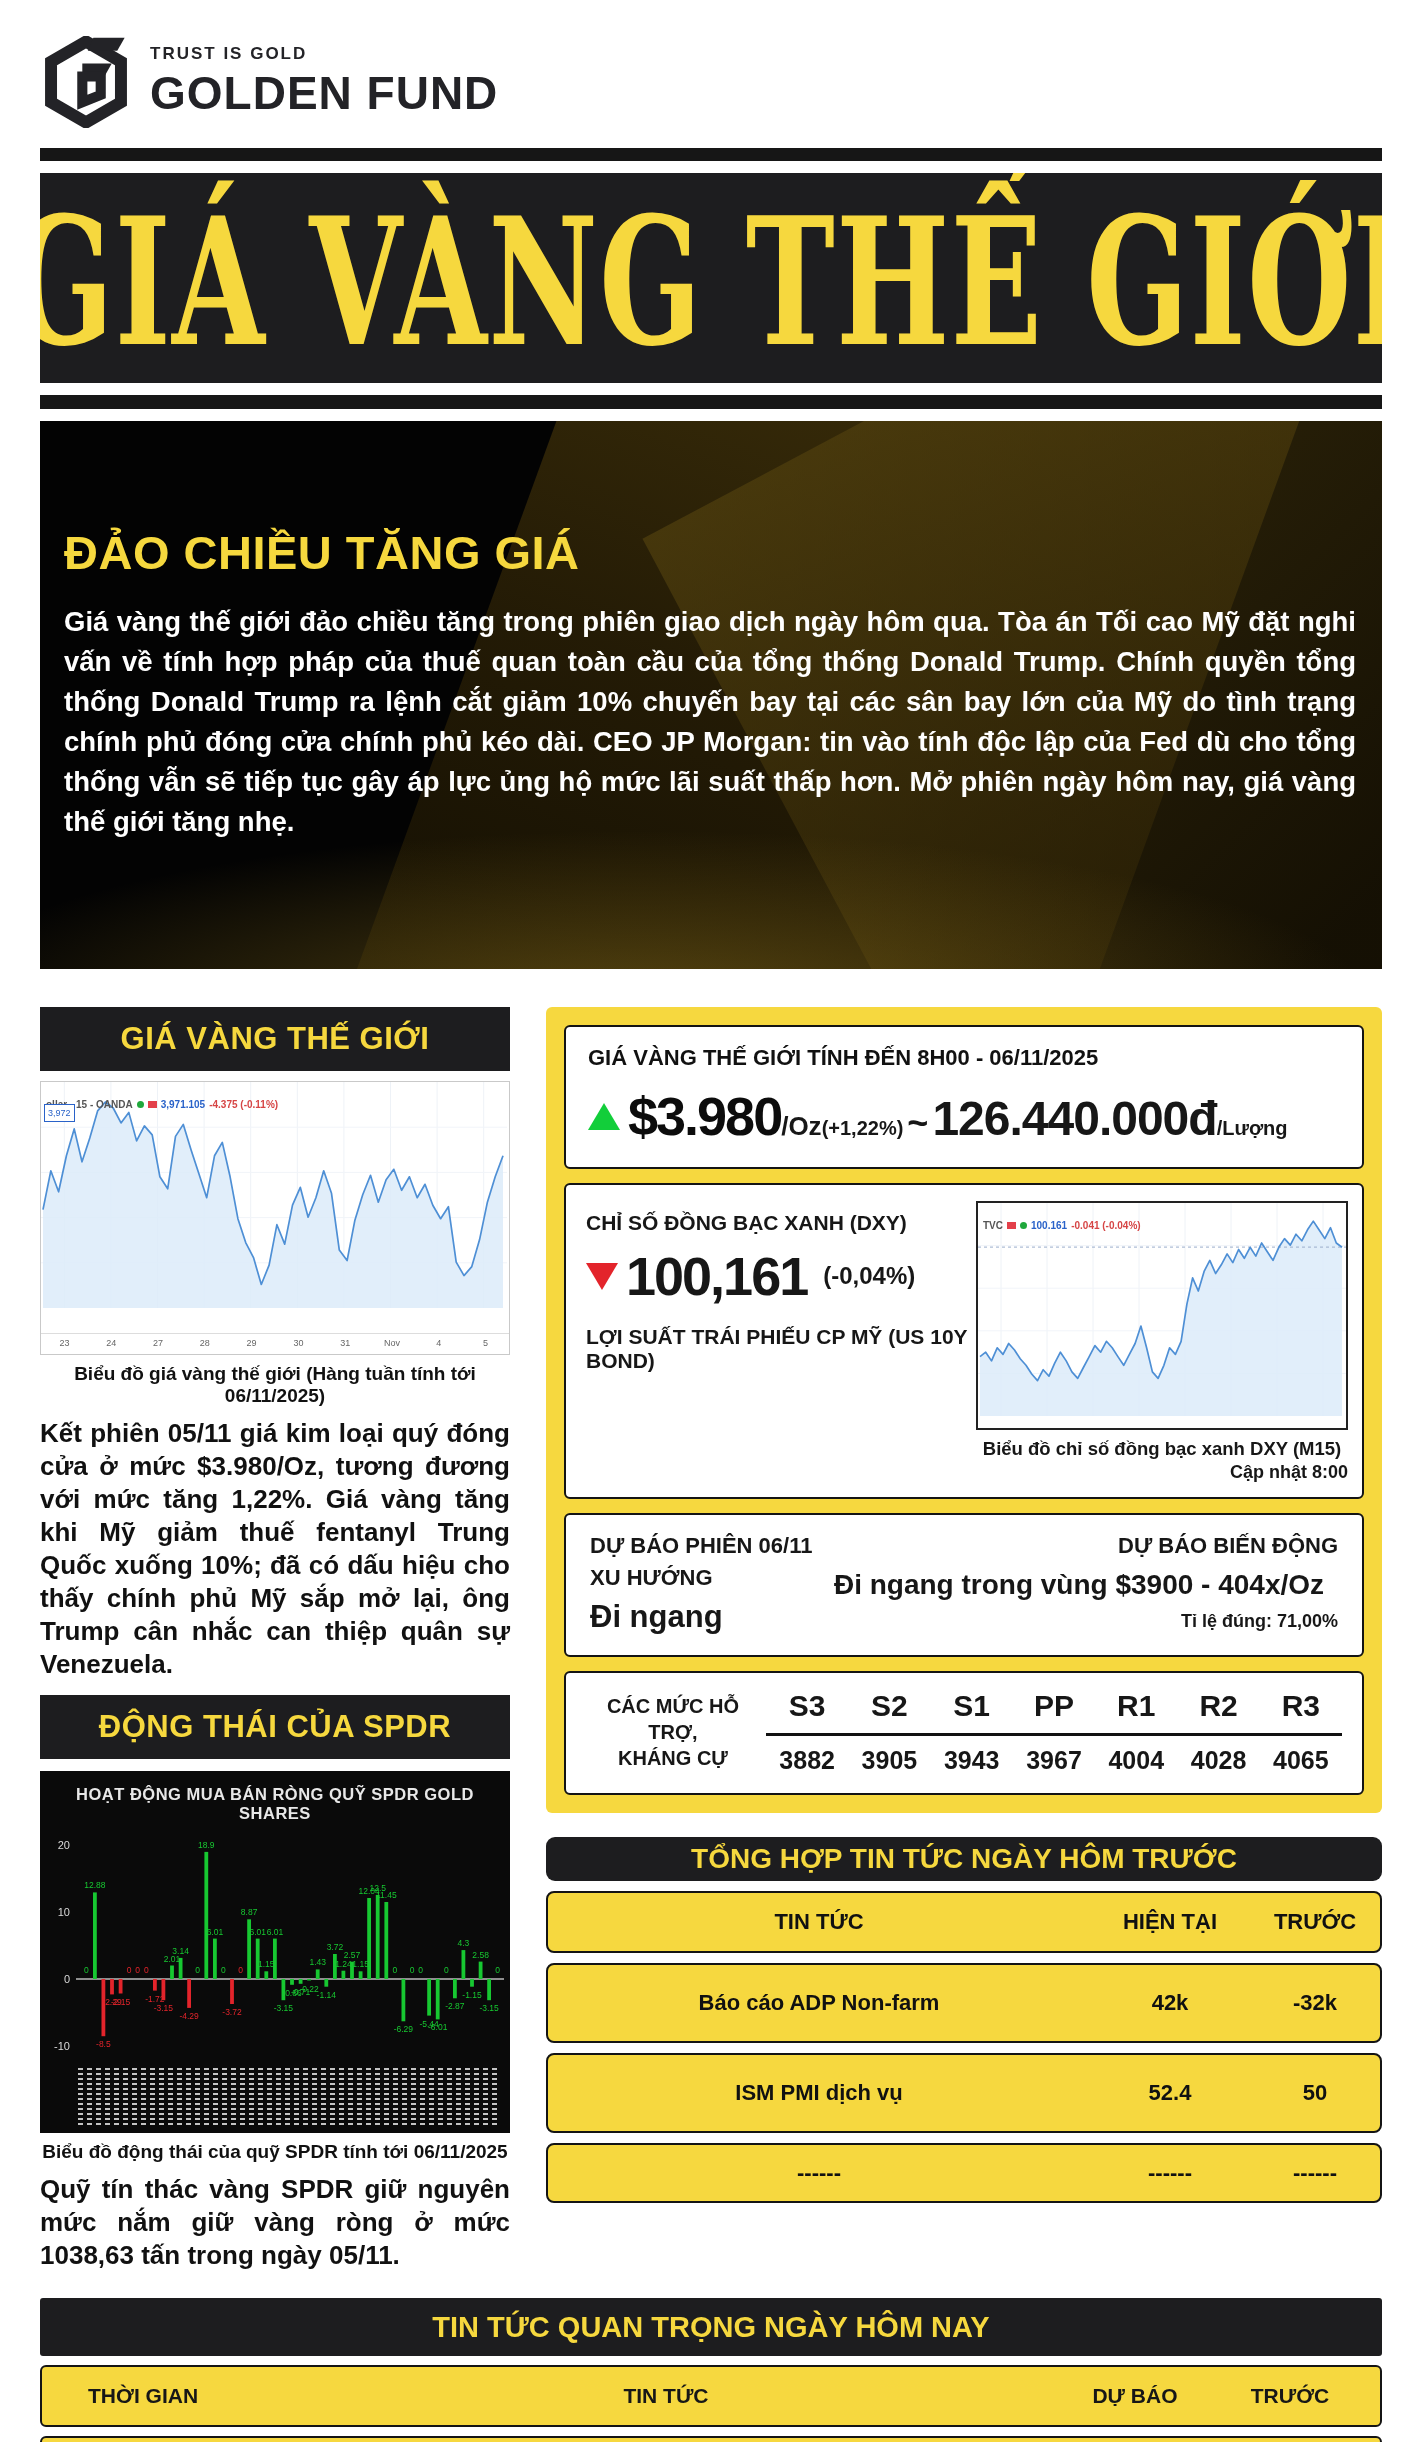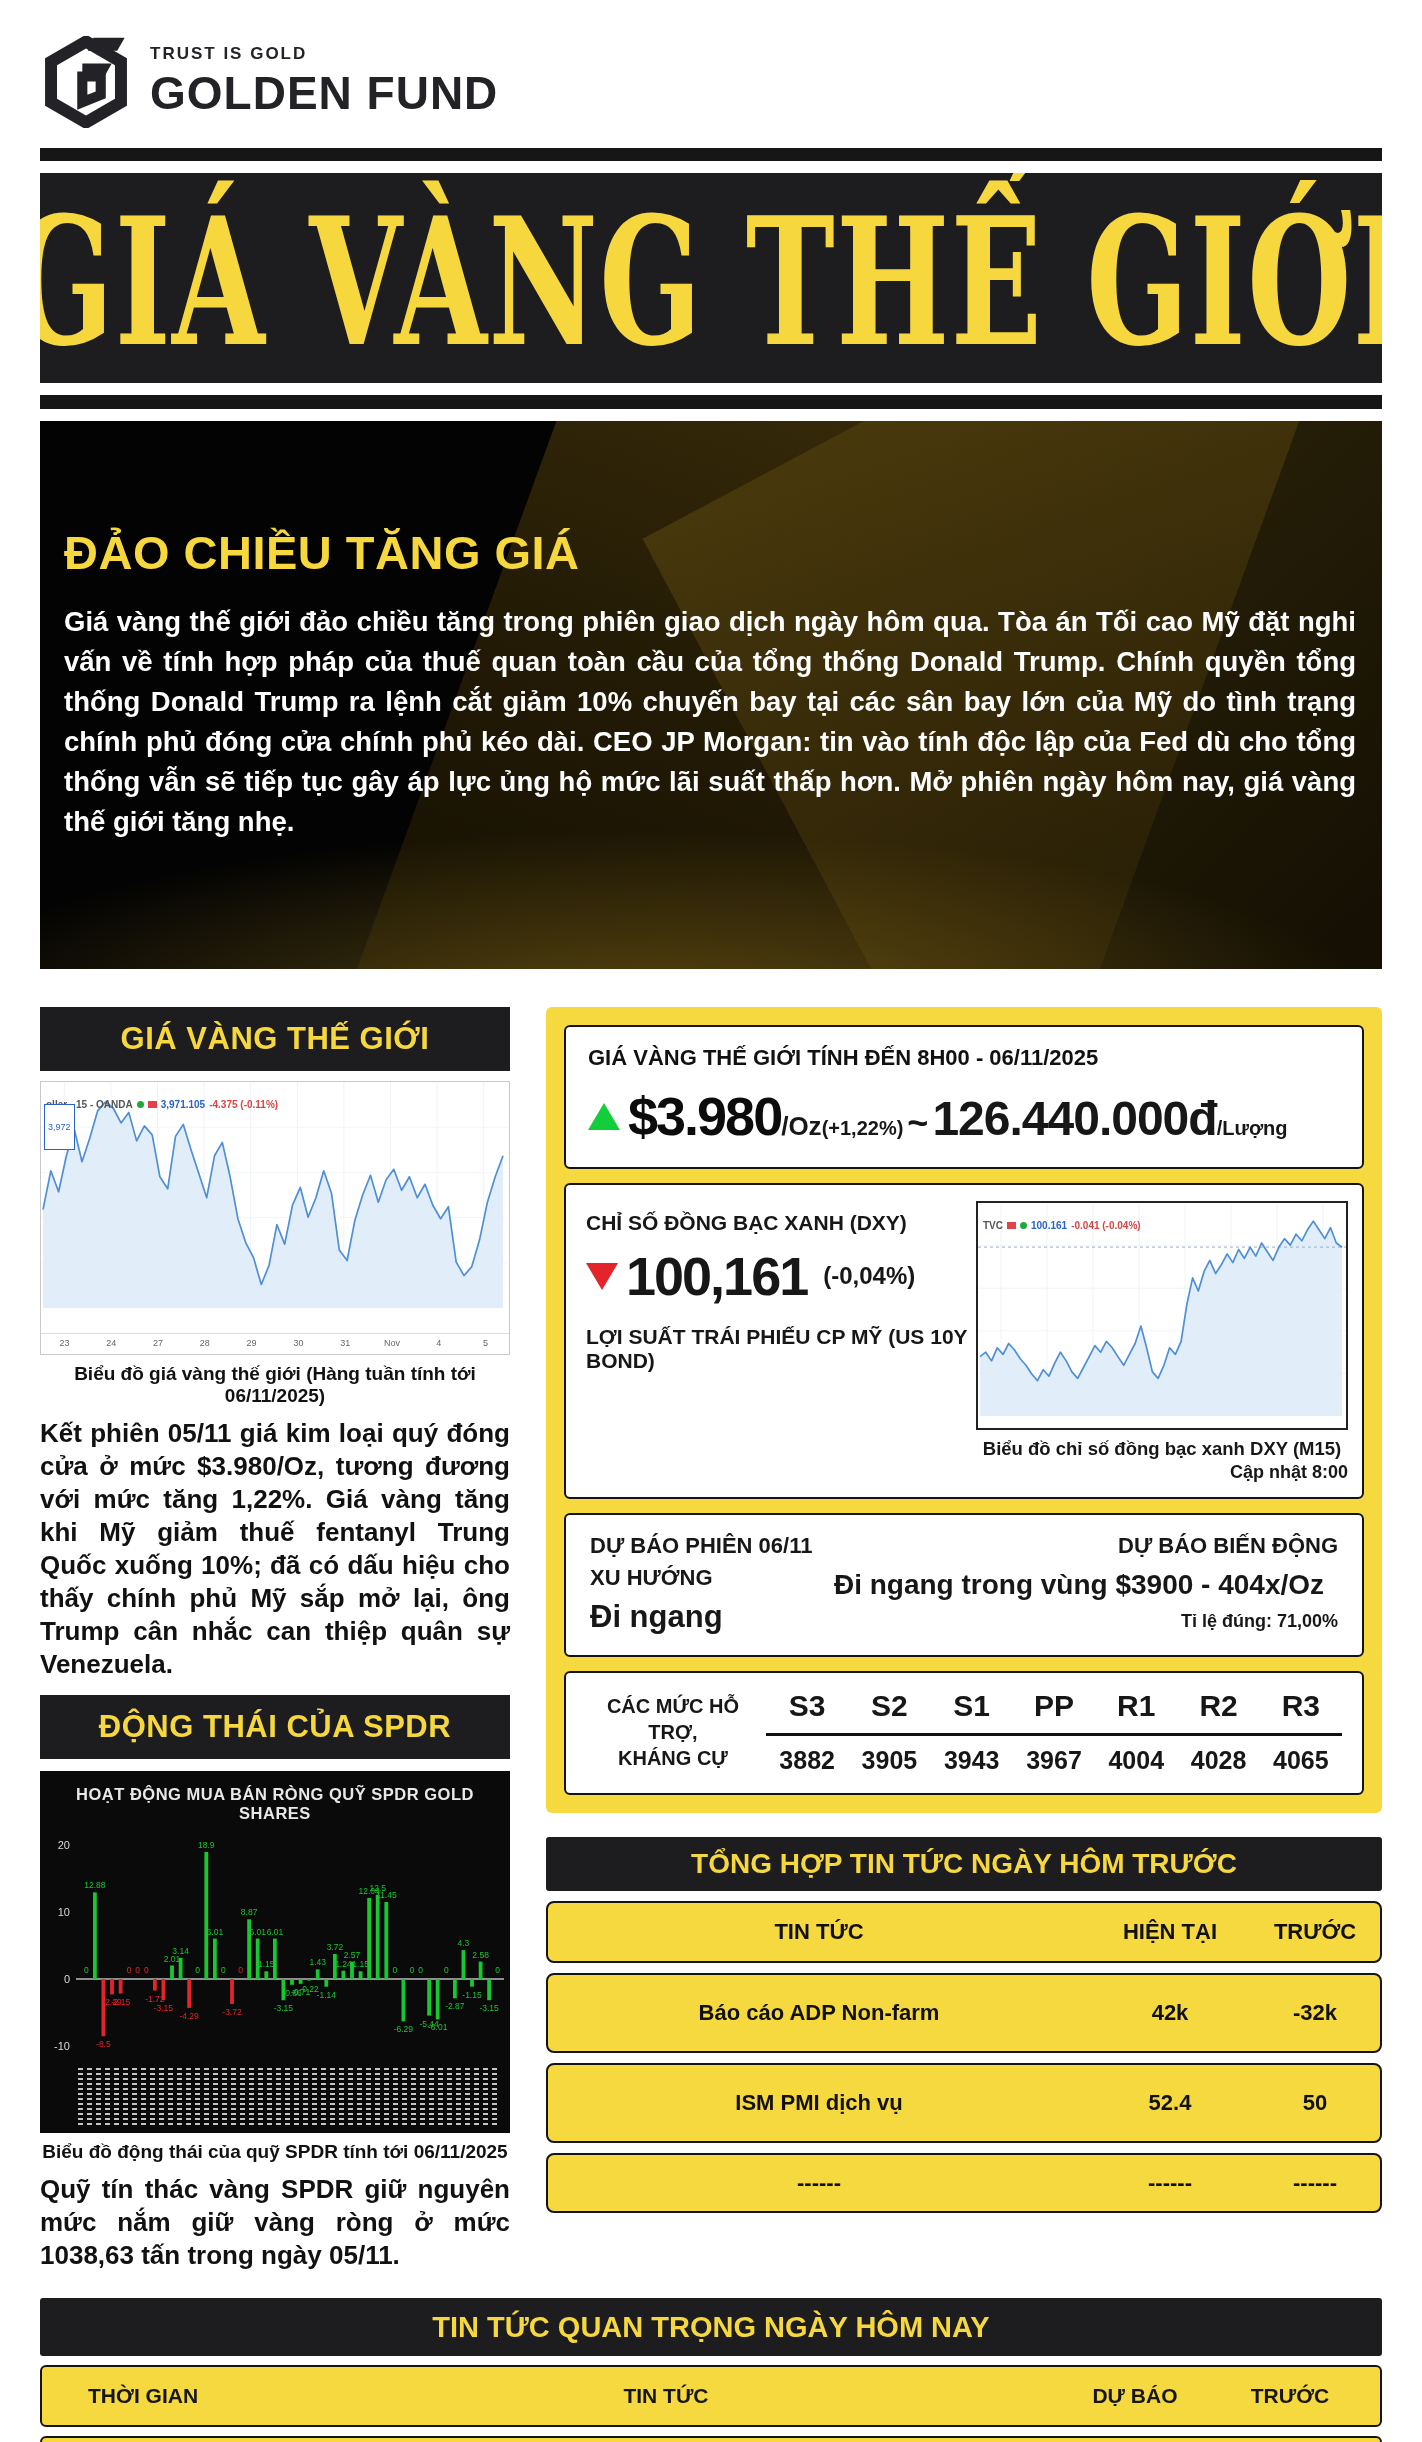--- a/index.html
+++ b/index.html
@@ -38,21 +38,21 @@
   .section-bar{background:#1d1d1f;height:64px;display:flex;align-items:center;justify-content:center;}
   .section-bar span{color:#f6d83e;font-size:31px;font-weight:bold;letter-spacing:.5px;}
 
   
   .gold-chart{position:relative;margin-top:10px;height:272px;border:1px solid #c9c9c9;background:#fff;}
   .tv-legend{position:absolute;top:17px;left:5px;z-index:3;font-size:10px;color:#555;display:flex;align-items:center;gap:4px;white-space:nowrap;font-weight:bold;}
   .tv-legend .dot{width:7px;height:7px;border-radius:50%;background:#1fa83c;display:inline-block;}
   .tv-legend .sq{width:9px;height:7px;background:#e3404a;display:inline-block;}
   .tv-price{color:#2962c9;}
   .tv-chg{color:#d64545;}
-  .axis-tag{position:absolute;top:22px;left:3px;z-index:3;font-size:9px;color:#2962c9;border:1px solid #2962c9;background:#fff;padding:17px 3px;}
+  .axis-tag{position:absolute;top:22px;left:3px;z-index:3;font-size:9px;color:#2962c9;border:1px solid #2962c9;background:#fff;padding:3px 3px;}
   .gold-chart svg{position:absolute;top:0;left:0;}
   .x-strip{position:absolute;left:0;right:0;bottom:0;height:20px;border-top:1px solid #ddd;display:flex;background:#fff;}
   .x-strip span{flex:1;text-align:center;font-size:9px;color:#666;padding-top:4px;}
 
   .caption{font-size:19px;font-weight:bold;text-align:center;margin-top:8px;color:#111;}
   .col-p{font-size:26px;line-height:33px;font-weight:bold;text-align:justify;margin-top:10px;color:#111;}
 
   
   .spdr{margin-top:12px;background:#0a0a0a;padding:8px 4px 6px 4px;}
   .spdr-title{color:#e8e8e8;font-size:16.5px;font-weight:bold;text-align:center;letter-spacing:.5px;margin:6px 0 2px 0;}
@@ -94,21 +94,21 @@
   .fc-acc{font-size:18px;font-weight:bold;margin-top:10px;}
 
   .card-lvl{display:flex;align-items:center;padding:16px 20px 18px 14px;}
   .lvl-label{width:186px;text-align:center;font-size:20px;font-weight:bold;line-height:26px;}
   .lvl-table{flex:1;}
   .lvl-row{display:grid;grid-template-columns:repeat(7,1fr);text-align:center;}
   .lvl-head{border-bottom:3px solid #111;padding-bottom:10px;margin-bottom:10px;}
   .lvl-head div{font-size:30px;font-weight:bold;}
   .lvl-vals div{font-size:25px;font-weight:bold;}
 
-  .news-bar{margin-top:24px;background:#1d1d1f;height:54px;display:flex;align-items:center;justify-content:center;border-radius:3px;}
+  .news-bar{margin-top:24px;background:#1d1d1f;height:44px;display:flex;align-items:center;justify-content:center;border-radius:9px;}
   .news-bar span{color:#f6d83e;font-size:28px;font-weight:bold;}
   .news-row{background:#f6d83f;border:2px solid #141414;border-radius:8px;margin-top:10px;
     display:grid;grid-template-columns:1fr 160px 130px;align-items:center;text-align:center;}
   .news-row div{font-size:22px;font-weight:bold;color:#111;}
   .nh{height:58px;}
   .nd{height:76px;}
   .ns{height:56px;}
   .news-row{align-content:center;}
 
   

